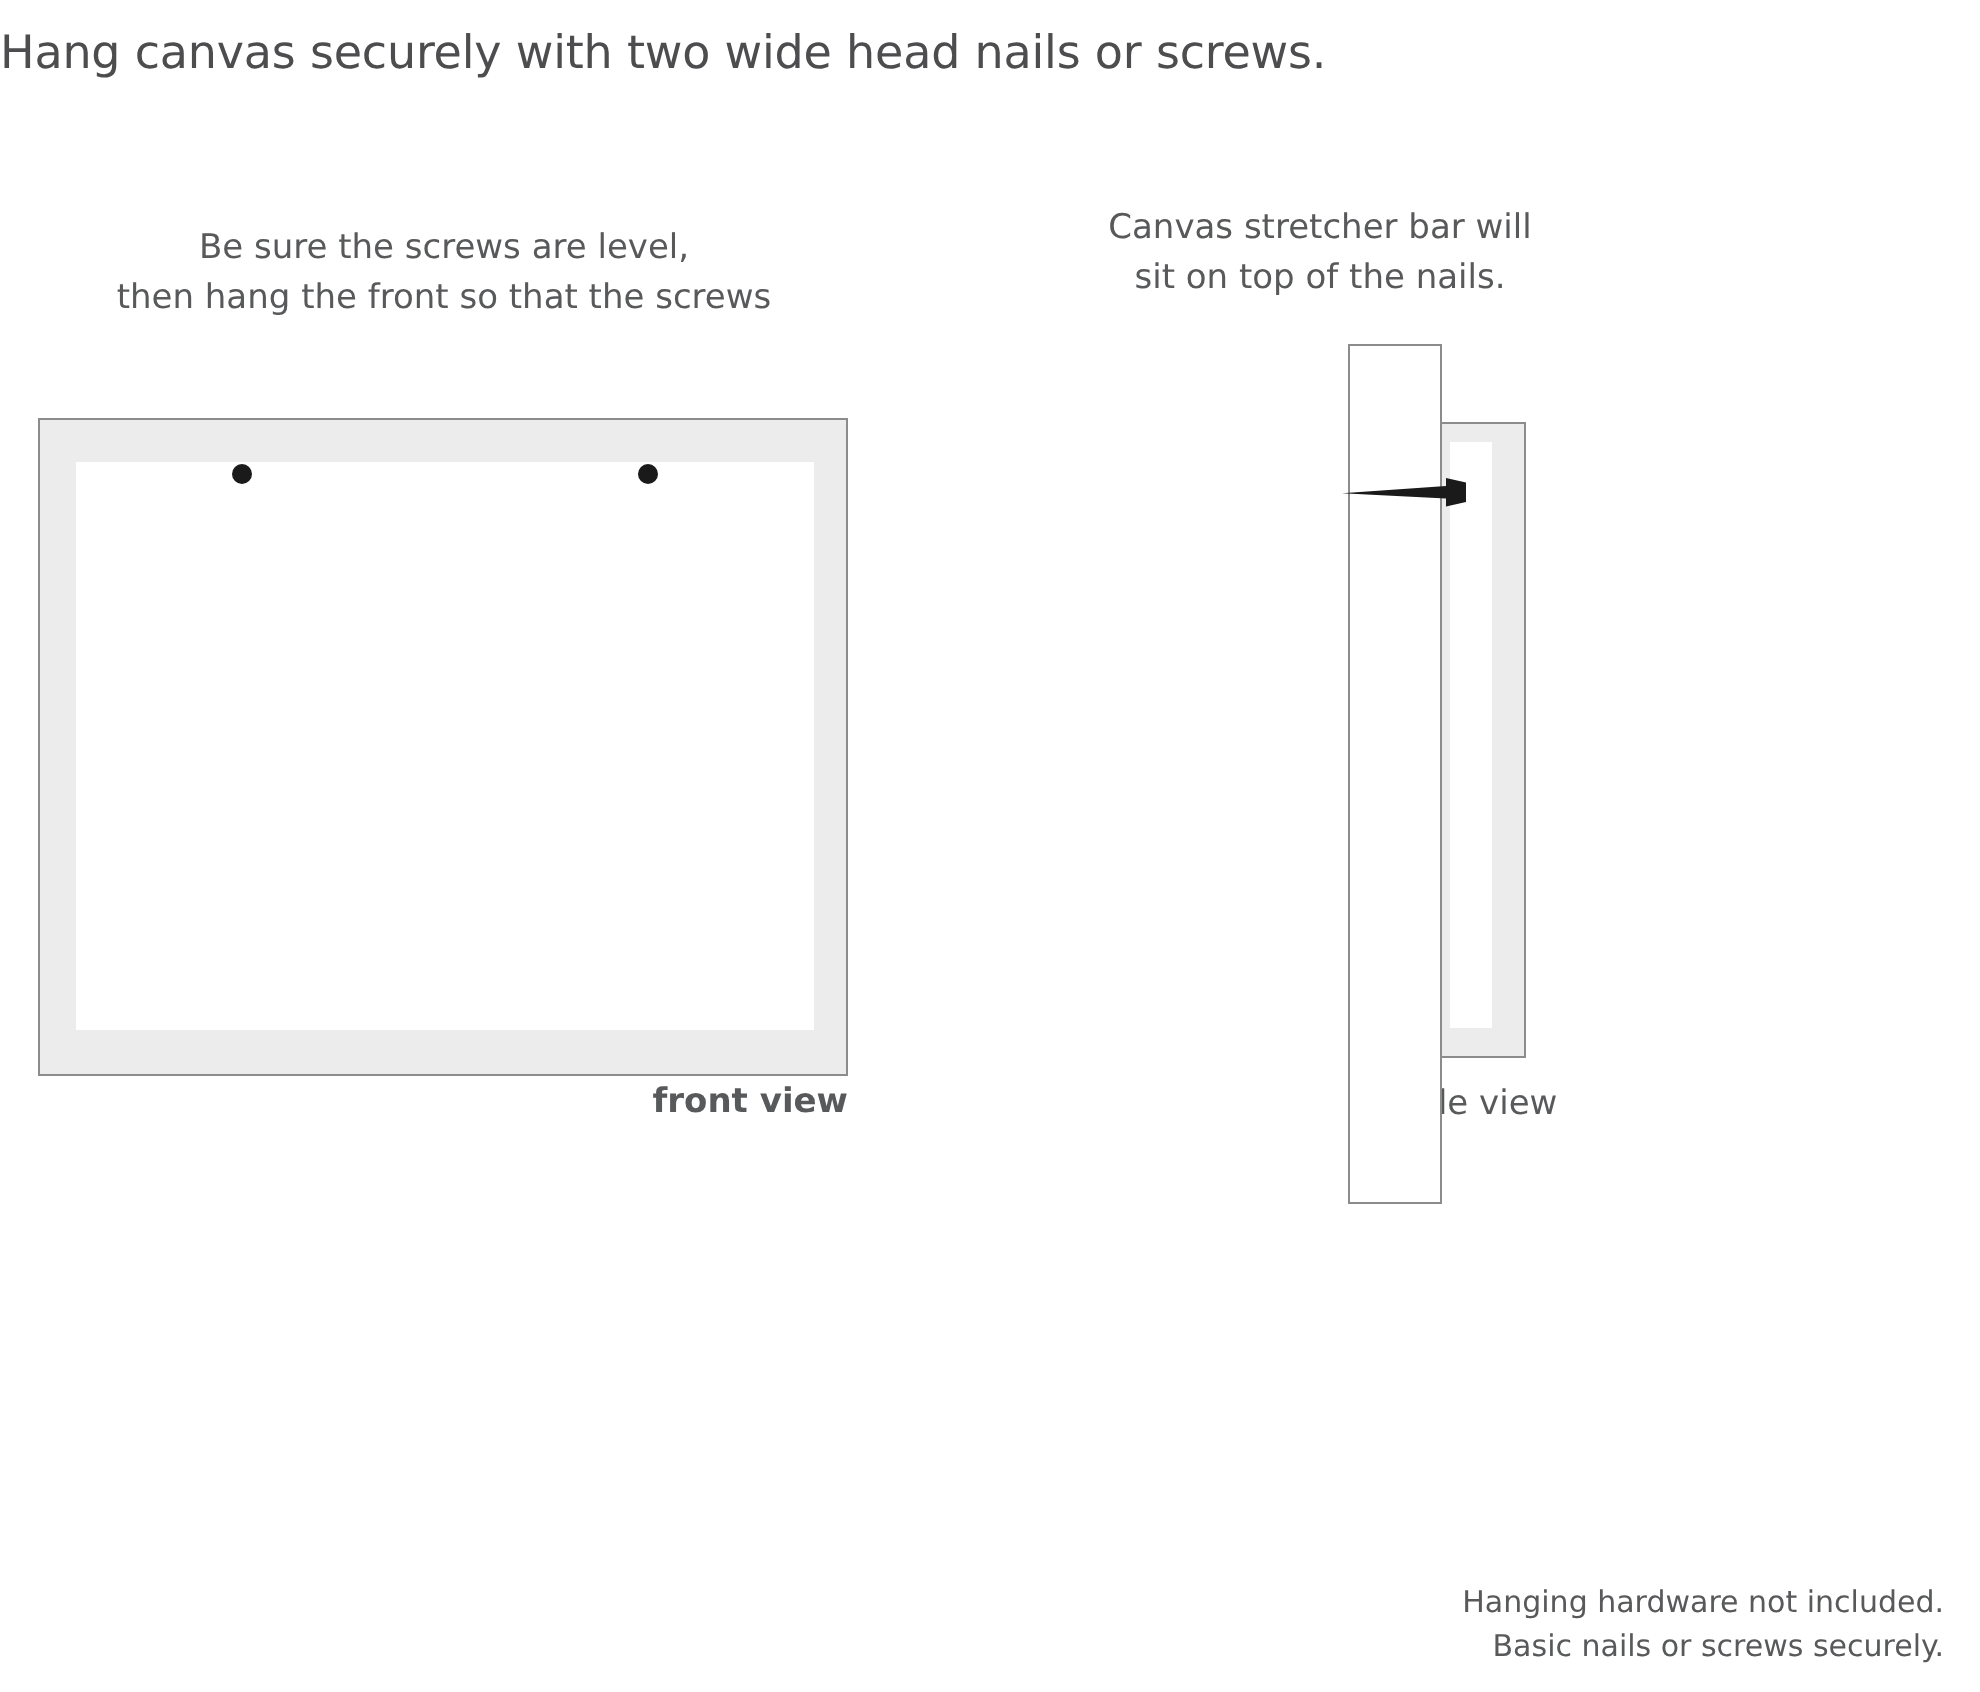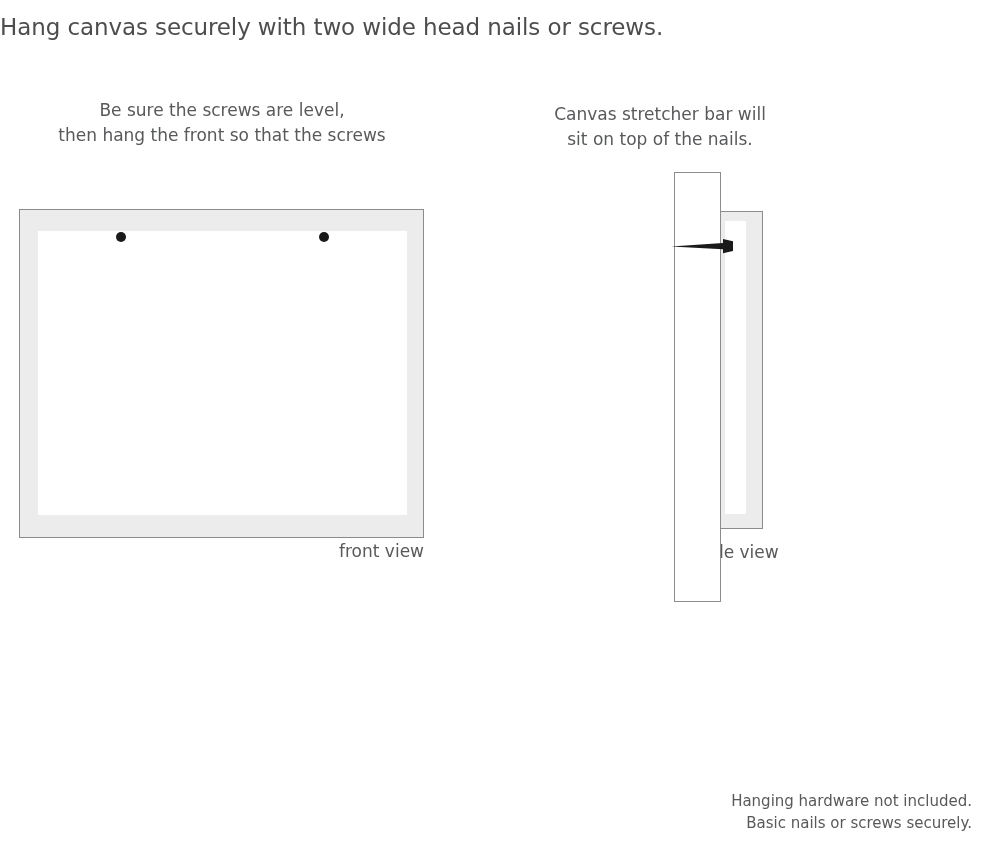--- a/index.html
+++ b/index.html
@@ -39,21 +39,21 @@
   
   .caption {
     position: absolute;
     text-align: center;
     font-size: 17px;
     line-height: 24.5px;
     color: #58595b;
   }
   .caption-left {
     left: 10px;
-    top: 98px;
+    top: 112px;
     width: 424px;
   }
   .caption-right {
     left: 525px;
     top: 102px;
     width: 270px;
   }
   .caption .line {
     display: block;
     white-space: nowrap;
@@ -145,20 +145,21 @@
     position: absolute;
     font-size: 17px;
     color: #58595b;
     white-space: nowrap;
   }
   .label-front {
     left: 0;
     top: 541px;
     width: 424px;
     text-align: right;
+    font-weight: bold;
   }
   .label-side {
     left: 660px;
     top: 542px;
     width: 158px;
     text-align: center;
   }
 
   
   .footer {

